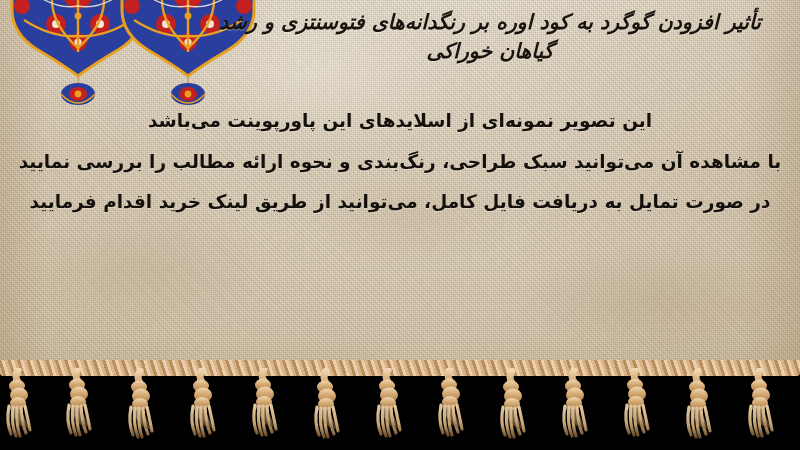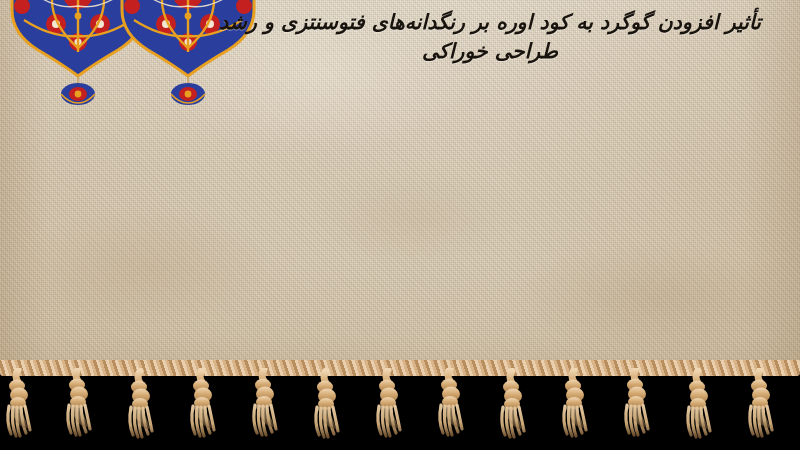--- a/index.html
+++ b/index.html
@@ -283,23 +283,28 @@
           <ellipse cx="0" cy="0" rx="9" ry="7" fill="#c42020"></ellipse>
           <ellipse cx="0" cy="0" rx="3.4" ry="3.4" fill="#e8a020"></ellipse>
           <path d="M-17 0 Q-9 9 0 9 Q9 9 17 0" fill="none" stroke="#e8a020" stroke-width="1.6"></path>
         </g>
       </svg>
     </div>
   </div>
 
   <div class="title-block">
     <div class="title-line">تأثیر افزودن گوگرد به کود اوره بر رنگدانه‌های فتوسنتزی و رشد</div>
-    <div class="title-line">طراحی خوراکی</div>
-  </div>
-
+    <div class="title-line">گیاهان خوراکی</div>
+  </div>
+
+  <div class="body-block">
+    <div class="body-line">این تصویر نمونه‌ای از اسلایدهای این پاورپوینت می‌باشد</div>
+    <div class="body-line">با مشاهده آن می‌توانید سبک طراحی، رنگ‌بندی و نحوه ارائه مطالب را بررسی نمایید</div>
+    <div class="body-line">در صورت تمایل به دریافت فایل کامل، می‌توانید از طریق لینک خرید اقدام فرمایید</div>
+  </div>
 
   <div class="fringe-band">
     <div class="cord"></div>
     <svg class="tassels" viewBox="0 0 800 82" width="800" height="82" aria-hidden="true">
       <defs>
         <linearGradient id="knotG" x1="0" y1="0" x2="0" y2="1">
           <stop offset="0%" stop-color="#f0d6b2"></stop>
           <stop offset="45%" stop-color="#d4a971"></stop>
           <stop offset="100%" stop-color="#a77a49"></stop>
         </linearGradient>

